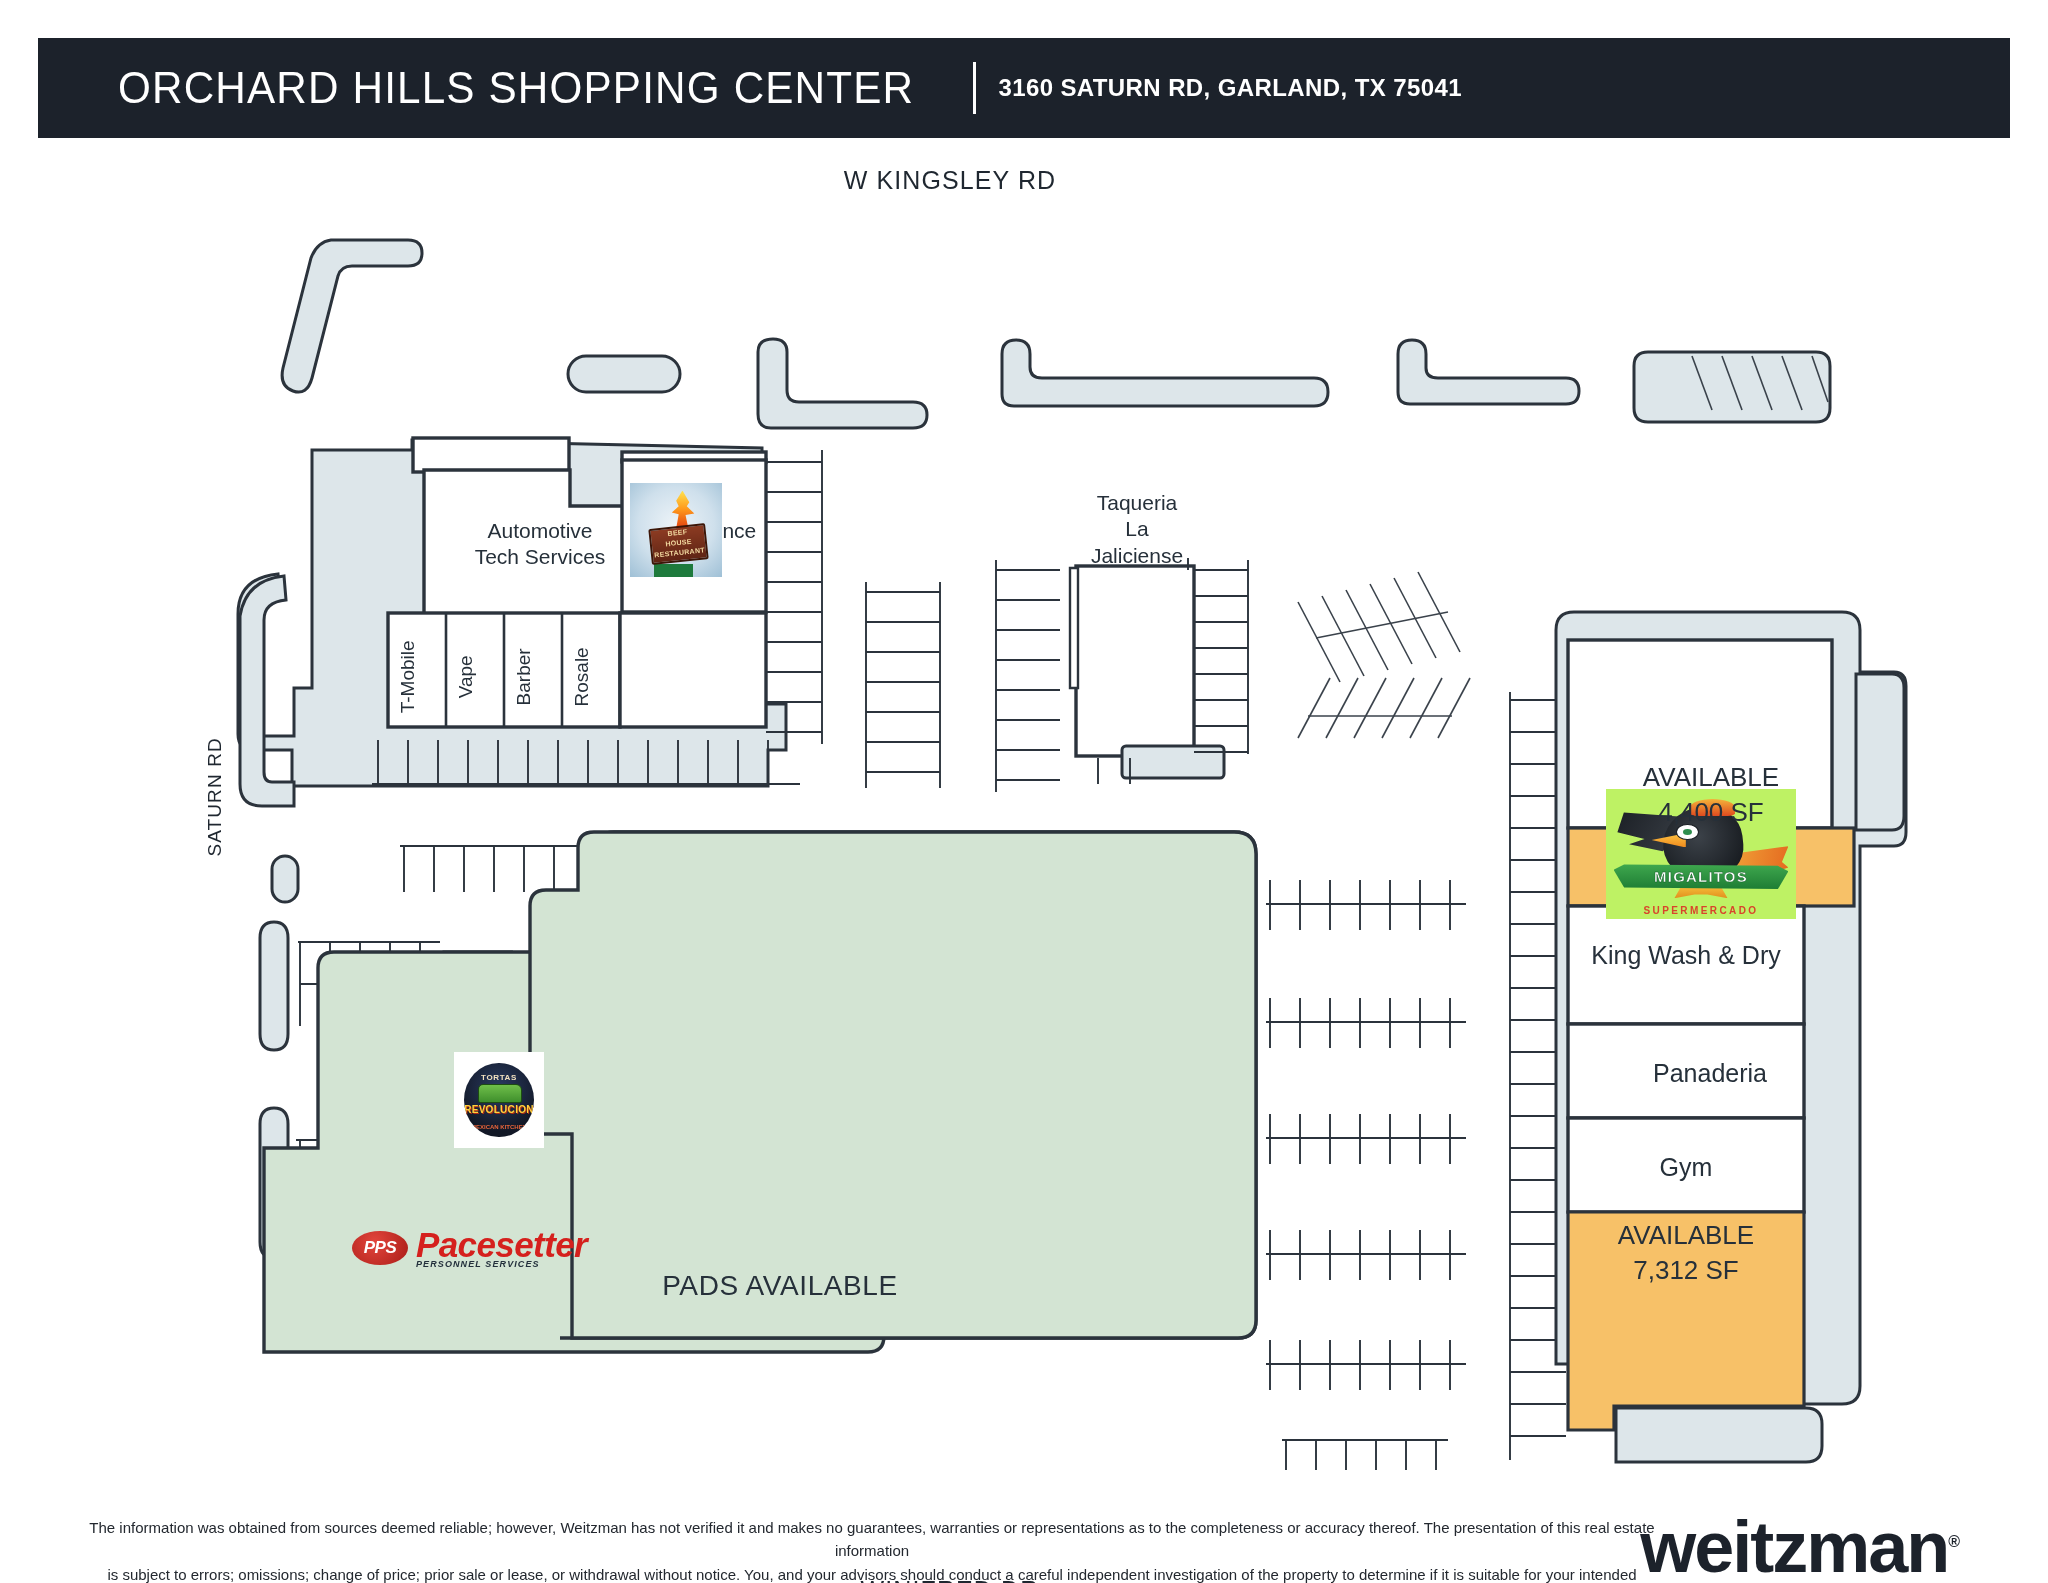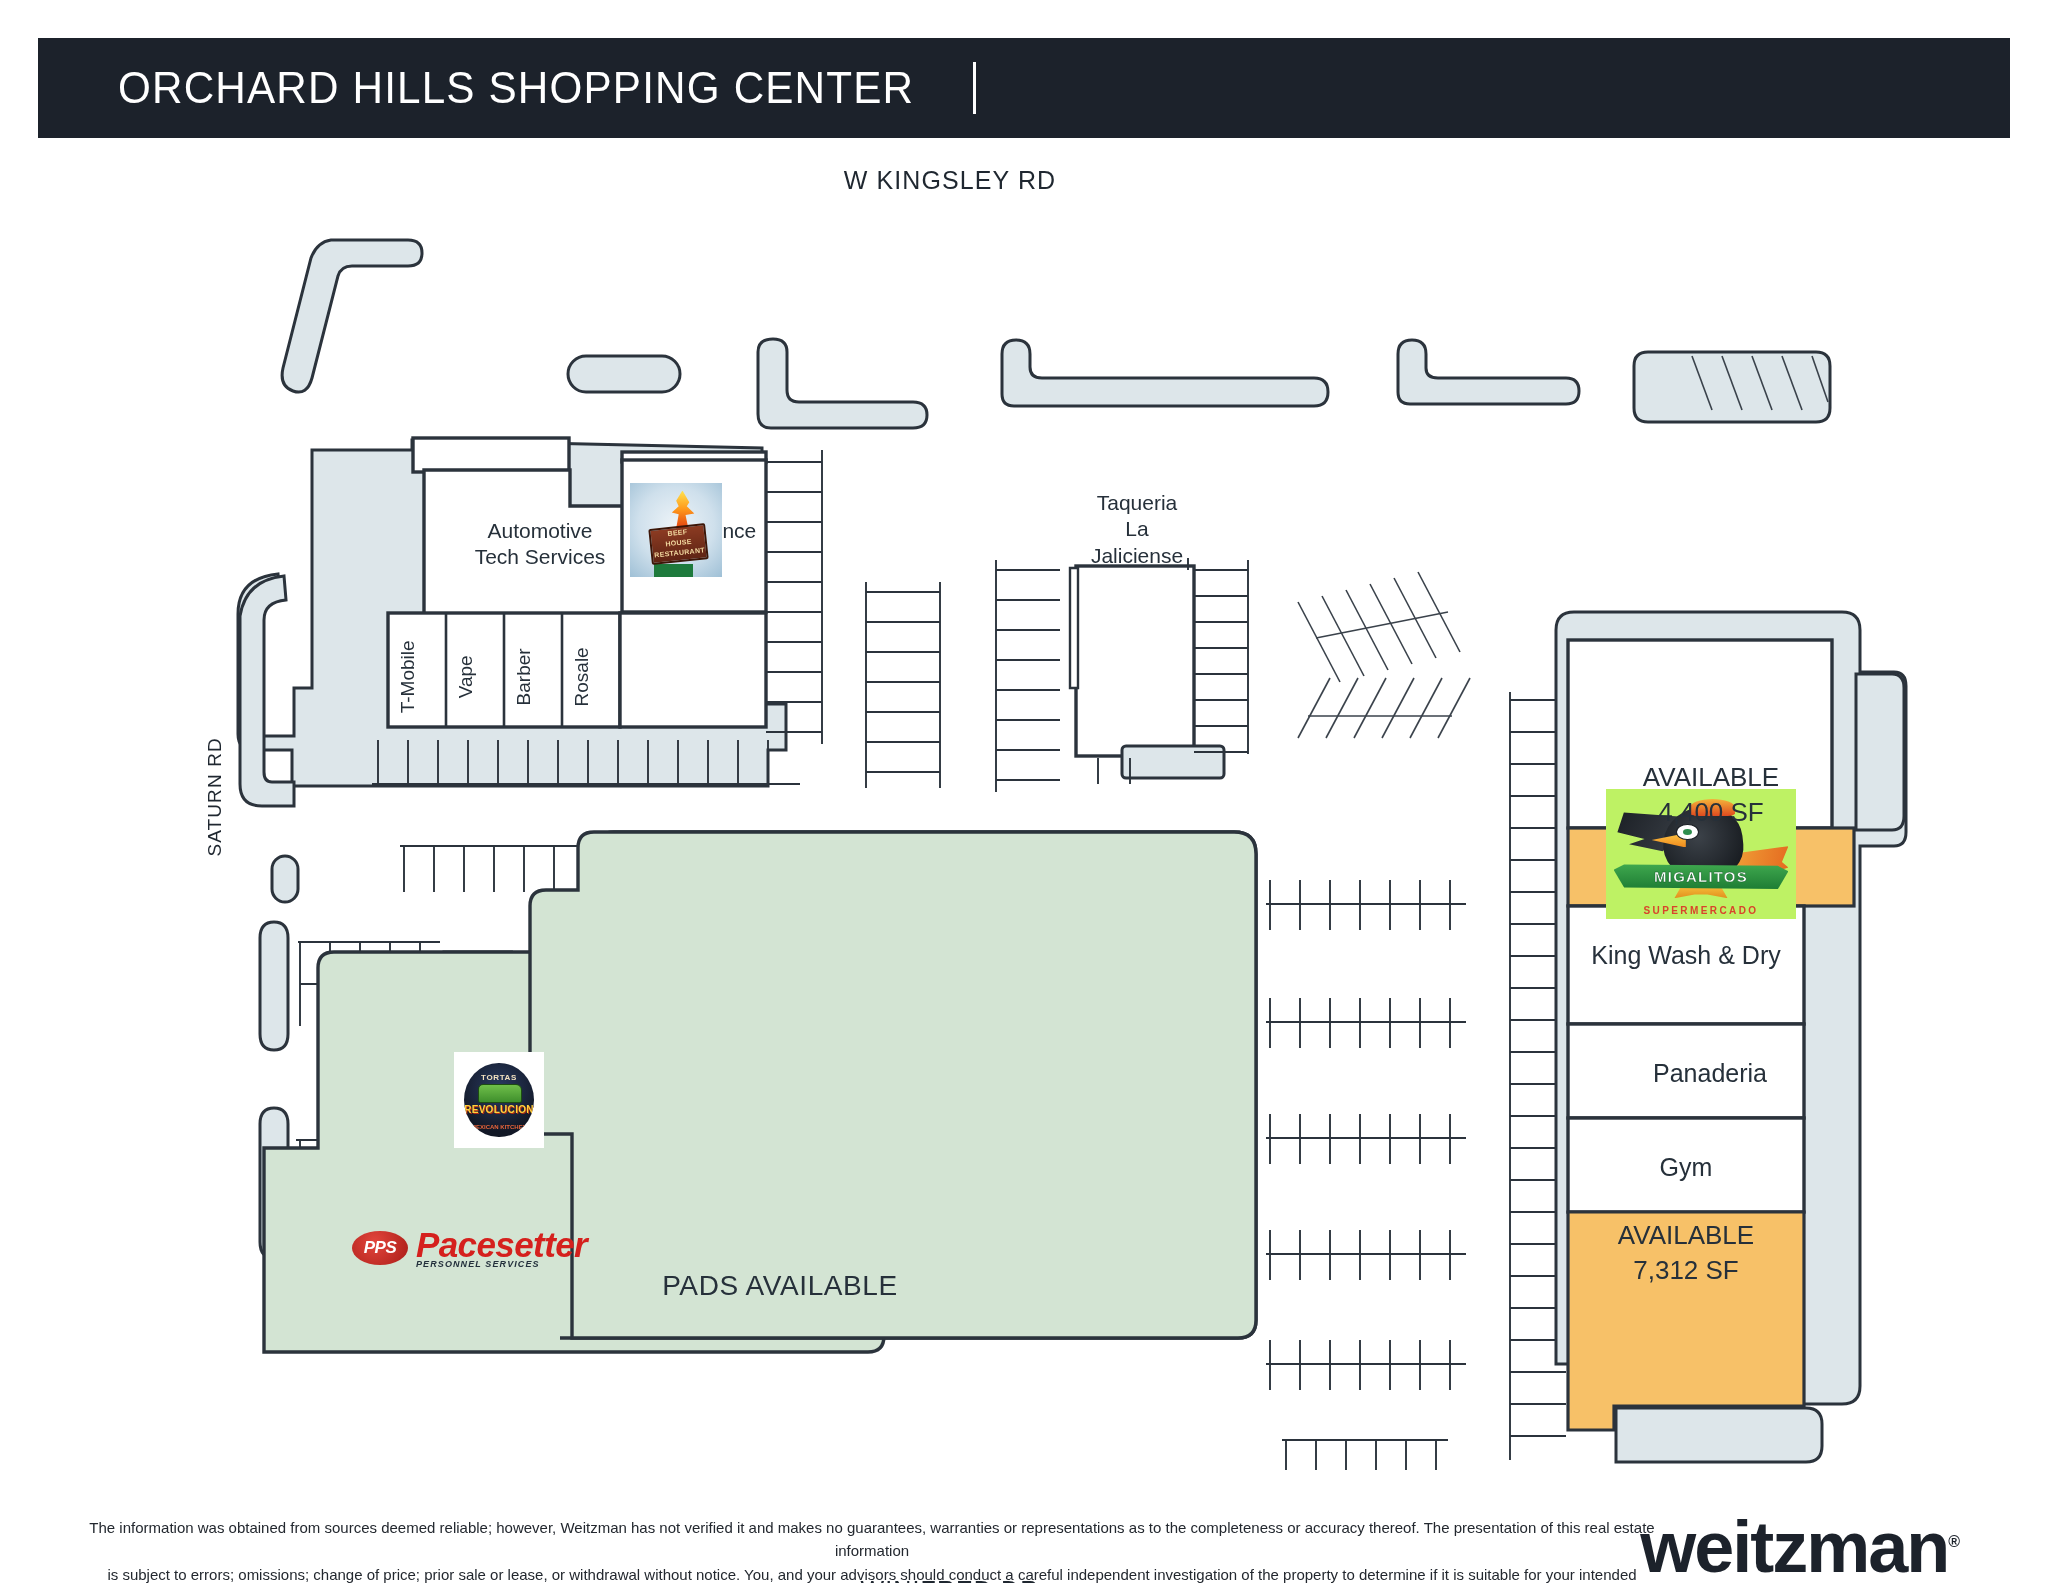--- a/index.html
+++ b/index.html
@@ -186,20 +186,21 @@
     font-family:"Liberation Sans","DejaVu Sans",sans-serif;
   }
   #weitzman sup{font-size:16px;vertical-align:super;letter-spacing:0;}
 </style>
 </head>
 <body>
 
 <div id="header-band">
   <div id="header-title">ORCHARD HILLS SHOPPING CENTER</div>
   <div id="header-divider"></div>
+  <div id="header-address">3160 SATURN RD, GARLAND, TX 75041</div>
 </div>
 
 <div id="map">
 <svg width="2048" height="1330" viewBox="0 0 2048 1330" xmlns="http://www.w3.org/2000/svg">
   <defs>
     <style type="text/css">
       .pave{fill:#dde6ea;stroke:#2b333c;stroke-width:3;}
       .bld{fill:#ffffff;stroke:#2b333c;stroke-width:3.4;}
       .bld-thin{fill:#ffffff;stroke:#2b333c;stroke-width:2.4;}
       .green{fill:#d3e4d3;stroke:#2b333c;stroke-width:3.4;}

